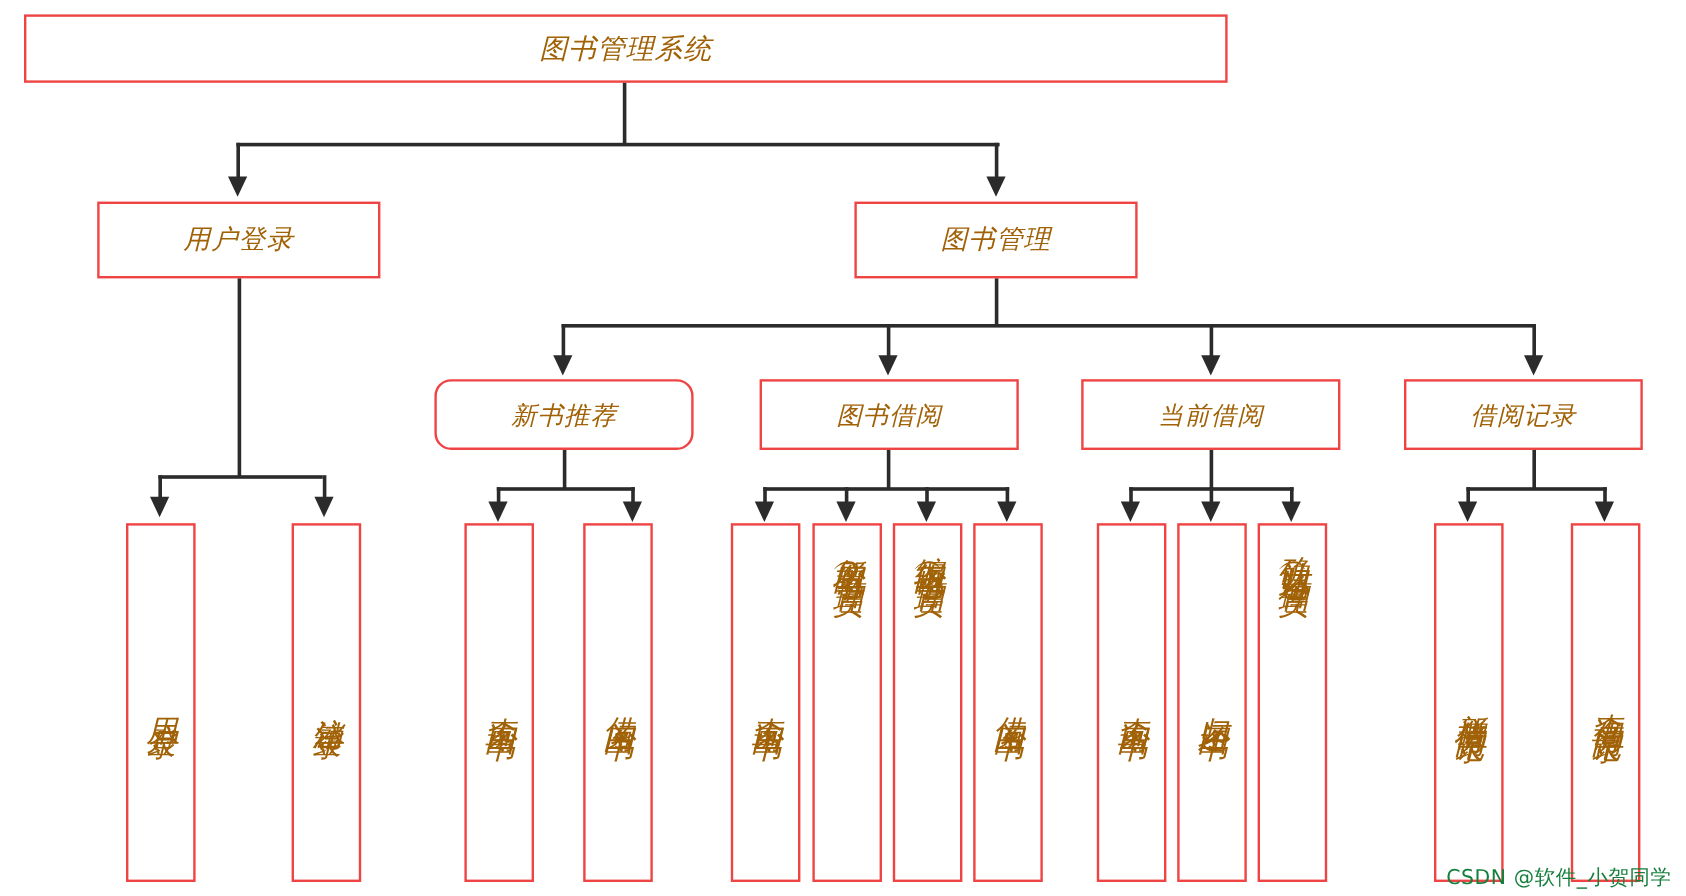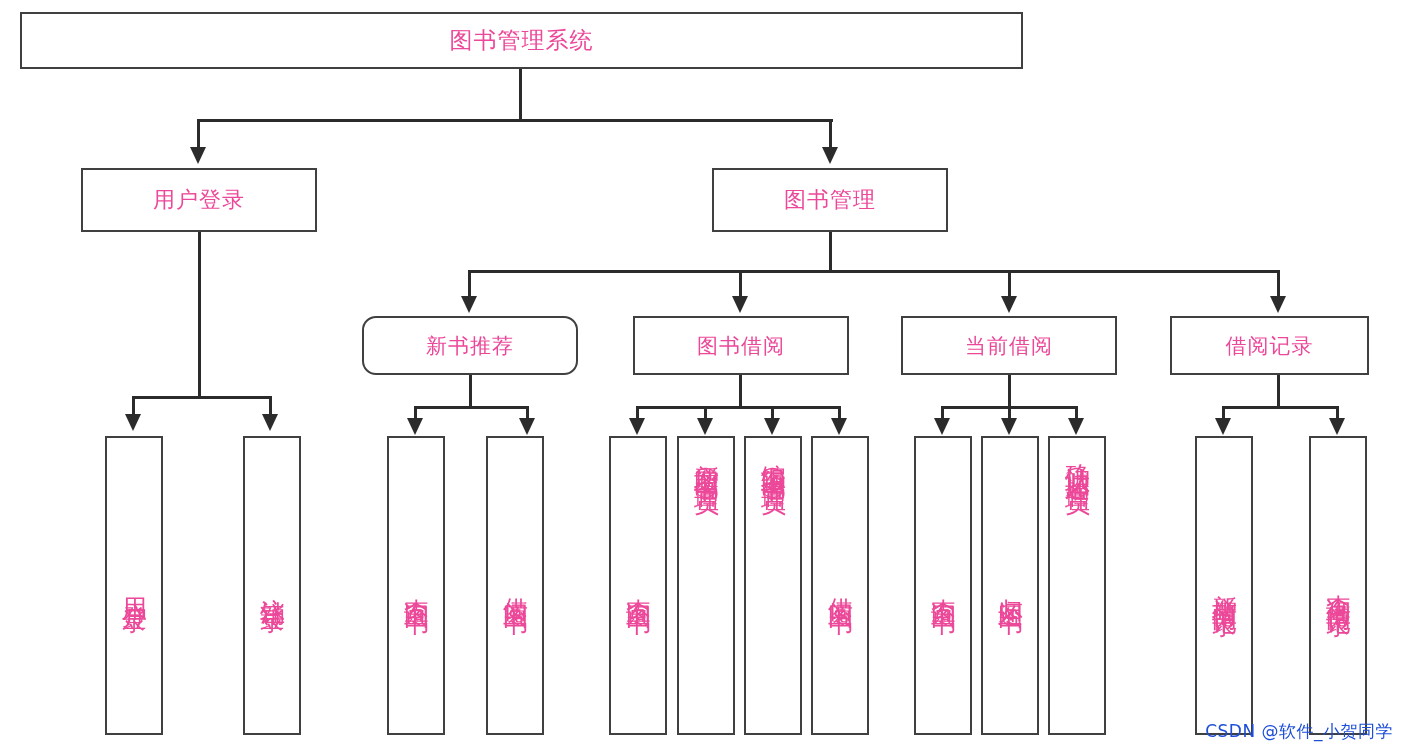--- a/index.html
+++ b/index.html
@@ -13,27 +13,28 @@
     width:1405px;
     height:747px;
     background:#ffffff;
     overflow:hidden;
   }
   
   .node{
     position:absolute;
     box-sizing:border-box;
     background:#ffffff;
-    border:2px solid #404040;
+    border:2px solid #ef4444;
     display:flex;
     align-items:center;
     justify-content:center;
     text-align:center;
-    color:#ec4899;
+    color:#a16207;
     letter-spacing:1px;
+    font-style:italic;
   }
   .node.root{
     font-size:23px;
   }
   .node.lvl2{
     font-size:22px;
   }
   .node.lvl3{
     font-size:21px;
   }
@@ -68,21 +69,21 @@
     border-left:8px solid transparent;
     border-right:8px solid transparent;
     border-top:17px solid #2b2b2b;
   }
   
   #watermark{
     position:absolute;
     right:12px;
     bottom:4px;
     font-size:17px;
-    color:#1d4ed8;
+    color:#15803d;
     letter-spacing:0.5px;
     white-space:nowrap;
     pointer-events:none;
   }
 </style>
 </head>
 <body>
 
 <div id="canvas">
 

